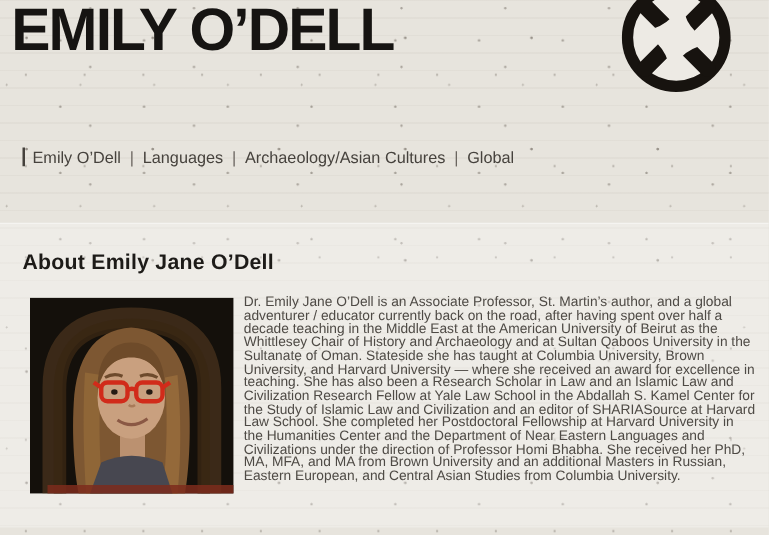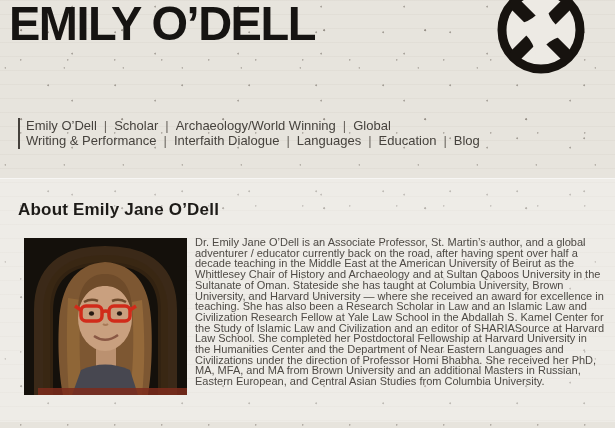--- a/index.html
+++ b/index.html
@@ -71,22 +71,21 @@
       <g stroke="#17130f" stroke-width="13" stroke-linecap="round">
         <line x1="19" y1="19" x2="69" y2="69"></line>
         <line x1="69" y1="19" x2="19" y2="69"></line>
       </g>
       <path transform="rotate(9 44 44)" d="M44 13 Q48.5 38 75 44 Q48.5 50 44 75 Q39.5 50 13 44 Q39.5 38 44 13 Z" fill="#edeae4"></path>
     </svg>
   </div>
 </header>
 
 <nav class="main-nav" id="main-nav">
-    <div class="nav-row"><a class="nav-link" href="#">Emily O’Dell</a><span class="nav-sep">|</span><a class="nav-link" href="#">Scholar</a><span class="nav-sep">|</span><a class="nav-link" href="#">Archaeology/World Winning</a><span class="nav-sep">|</span><a class="nav-link" href="#">Global</a></div>
-    <div class="nav-row"><a class="nav-link" href="#">Writing &amp; Performance</a><span class="nav-sep">|</span><a class="nav-link" href="#">Interfaith Dialogue</a><span class="nav-sep">|</span><a class="nav-link" href="#">Languages</a><span class="nav-sep">|</span><a class="nav-link" href="#">Education</a><span class="nav-sep">|</span><a class="nav-link" href="#">Blog</a></div>
+    <div class="nav-row"><a class="nav-link" href="#">Emily O’Dell</a><span class="nav-sep">|</span><a class="nav-link" href="#">Languages</a><span class="nav-sep">|</span><a class="nav-link" href="#">Archaeology/Asian Cultures</a><span class="nav-sep">|</span><a class="nav-link" href="#">Global</a></div>
   </nav>
 
 <main class="panel">
   <h2 class="about-heading">About Emily Jane O’Dell</h2>
 
   <div class="content-row">
     <div class="photo">
       <svg width="163" height="157" viewBox="0 0 163 157">
         <rect x="0" y="0" width="163" height="157" fill="#14100b"></rect>
         <path d="M18 157 L18 72 Q18 16 81 16 Q145 16 145 72 L145 157" fill="none" stroke="#6b4a28" stroke-width="16" opacity="0.45"></path>

